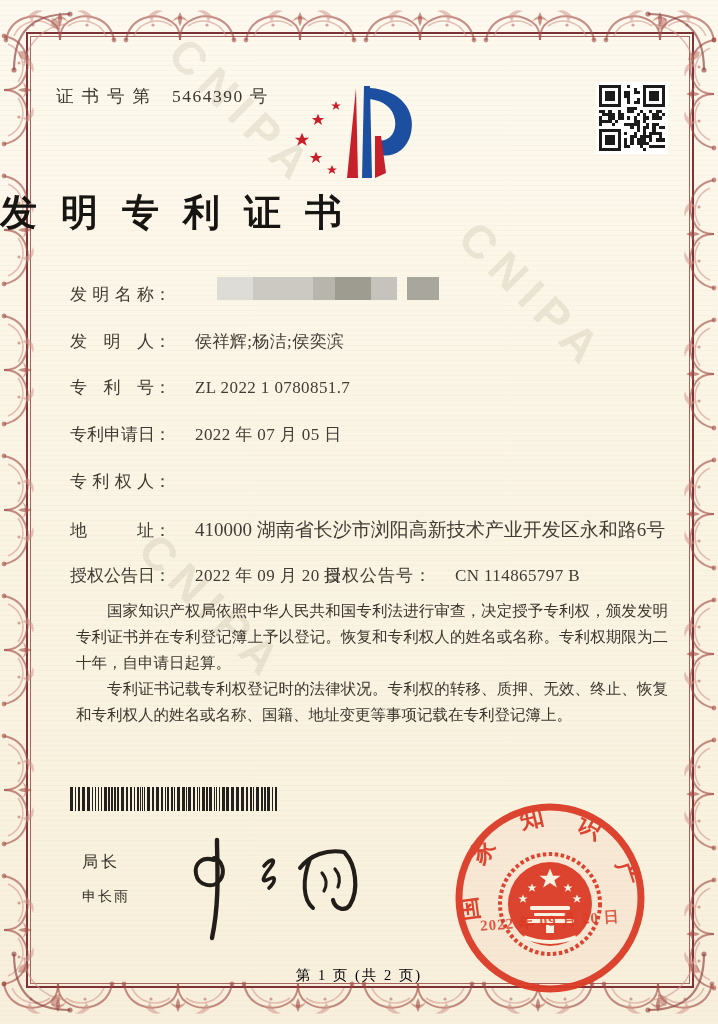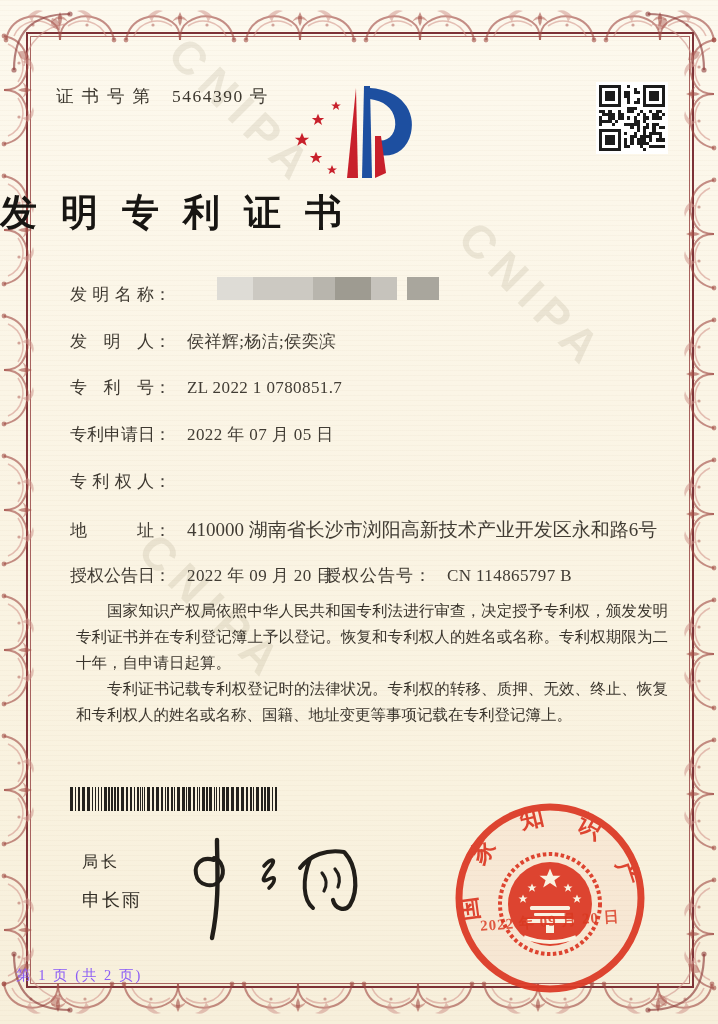--- a/index.html
+++ b/index.html
@@ -20,43 +20,43 @@
   .certno .num{letter-spacing:1.5px;margin-left:14px}
   .certno .sfx{margin-left:6px}
   .logo{position:absolute;left:280px;top:78px}
   .qr{position:absolute;left:596px;top:82px;width:72px;height:72px;background:#fff;padding:3px;box-sizing:border-box}
   .title{position:absolute;left:0;right:0;top:188px;text-align:left;
          font-size:37px;font-weight:bold;color:#171512;letter-spacing:24px}
   .title span{margin-right:-24px}
   .row{position:absolute;left:70px;font-size:17px;color:#45403a;white-space:nowrap;display:flex;align-items:baseline}
   .lbl{display:inline-flex;width:84px;justify-content:space-between;color:#3e3931}
   .colon{margin-left:0}
-  .val{margin-left:16px;letter-spacing:.4px;color:#413c34}
+  .val{margin-left:24px;letter-spacing:.4px;color:#413c34}
   .val-long{font-size:19px;letter-spacing:0}
   .r1{top:276px}.r2{top:330px}.r3{top:376px}.r4{top:423px}.r5{top:470px}.r6{top:517px}.r7{top:564px}
   .pair2{position:absolute;left:254px;top:0;display:flex;align-items:baseline}
   .pair2 .lbl2{color:#3e3931;letter-spacing:1px}
   .redact{display:inline-flex;margin-left:46px;margin-top:1px}
   .redact i{display:inline-block;height:23px}
   .redact .b1{width:36px;background:#dedcd6}.redact .b2{width:60px;background:#ccc9c2}
   .redact .b3{width:22px;background:#b8b5ad}.redact .b4{width:36px;background:#9e9b91}
   .redact .b5{width:26px;background:#c6c3bc}.redact .b6{width:10px;background:transparent}
   .redact .b7{width:32px;background:#a9a69d}
   .paras{position:absolute;left:76px;right:50px;top:598px}
   .paras p{margin:0;text-indent:2em;font-size:15.5px;line-height:26px;color:#3a352d;text-align:justify}
   .barcode{position:absolute;left:70px;top:787px;width:212px;height:24px}
   .sig-title{position:absolute;left:82px;top:852px;font-size:16px;color:#322e26;letter-spacing:3px}
-  .sig-name{position:absolute;left:82px;top:888px;font-size:18px;color:#322e26;letter-spacing:2px}
+  .sig-name{position:absolute;left:82px;top:888px;font-size:14px;color:#322e26;letter-spacing:2px}
   .sig-hand{position:absolute;left:172px;top:828px}
   .seal{position:absolute;left:450px;top:798px;opacity:.94}
   .seal-date{position:absolute;left:450px;top:912px;width:200px;text-align:center;
              font-size:15px;font-weight:bold;color:rgba(217,56,32,.82);
              letter-spacing:1px;transform:rotate(-4deg)}
-  .footer{position:absolute;left:16px;right:0;top:966px;
-          font-size:14.5px;color:#8b5cf6;letter-spacing:2px}
+  .footer{position:absolute;left:0;right:0;top:966px;text-align:center;
+          font-size:14.5px;color:#000000;letter-spacing:2px}
 </style>
 </head>
 <body>
 
 <div class="paper"></div>
 <div class="texture"></div>
 <div class="frame"></div>
 
 <svg class="lace" width="718" height="1024" viewBox="0 0 718 1024">
   <defs>

